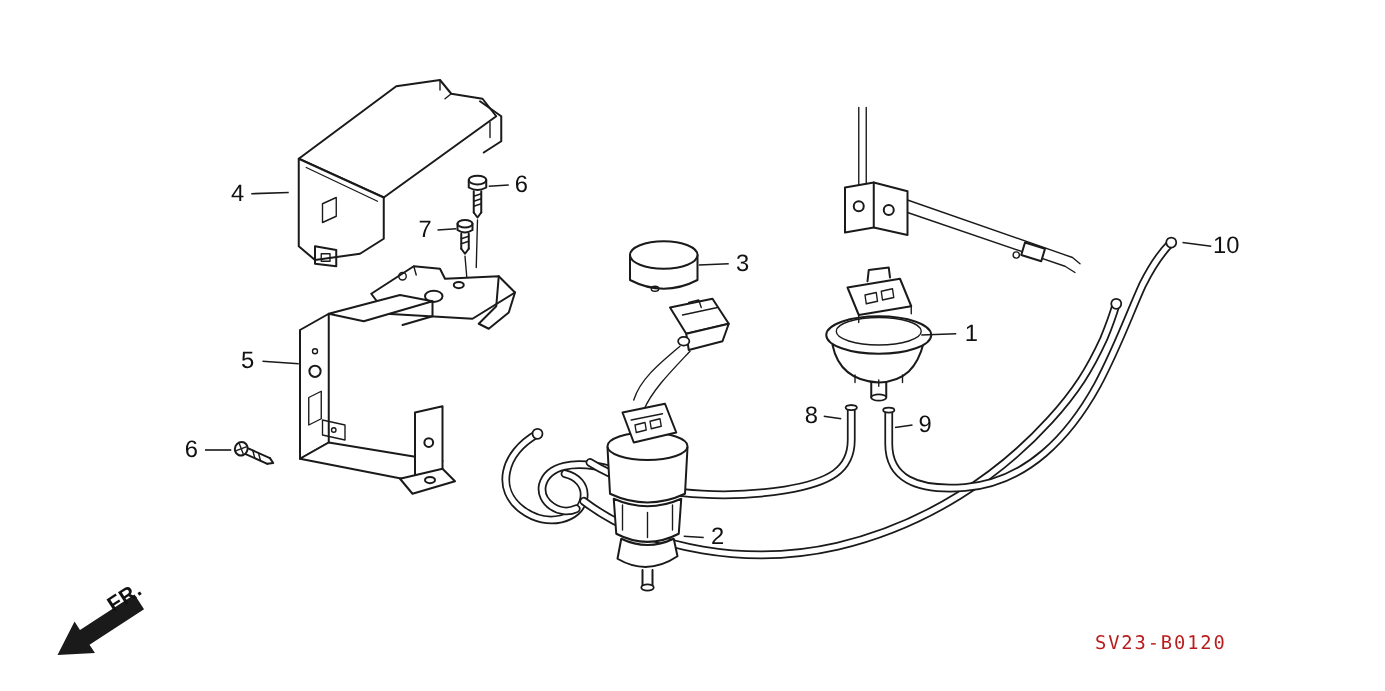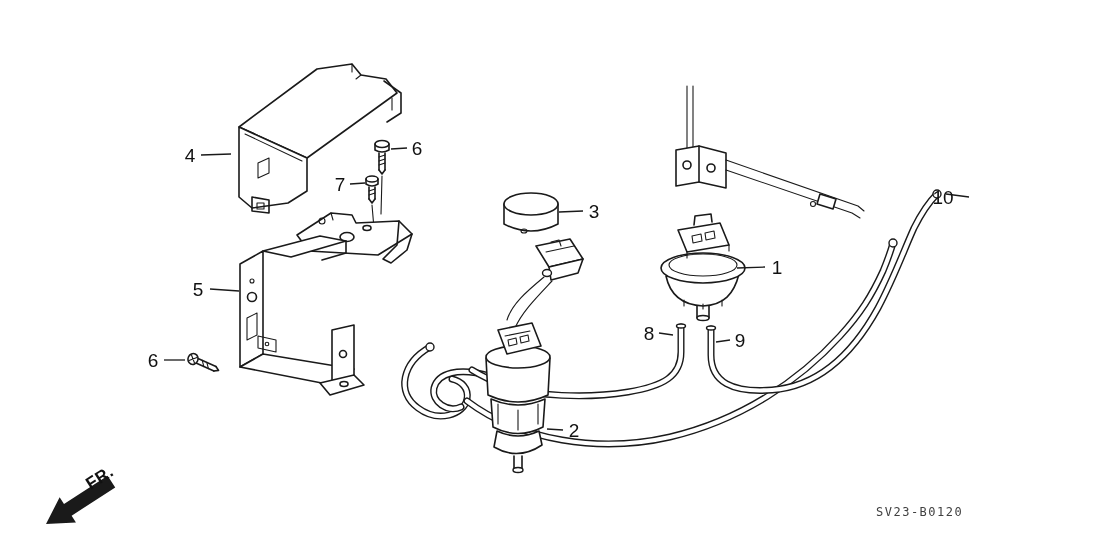--- a/index.html
+++ b/index.html
@@ -17,22 +17,22 @@
   .callout {
     position:absolute; transform:translate(-50%,-50%);
     font-size:19px; color:#111; line-height:1; user-select:none;
   }
   .fr-label {
     position:absolute; transform:translate(-50%,-50%) rotate(-33deg);
     font-weight:bold; font-size:17px; letter-spacing:.5px; color:#111;
   }
   .code {
     position:absolute; left:876px; top:505px;
-    font-family:"DejaVu Sans Mono", monospace; font-size:12px;
-    letter-spacing:1.5px; color:#404040;
+    font-family:"DejaVu Sans Mono", monospace; font-size:15px;
+    letter-spacing:1.5px; color:#b91c1c;
   }
 </style>
 </head>
 <body>
 
 <div class="stage">
 
   <svg width="1108" height="553" viewBox="0 0 1108 553">
 
     <g>
@@ -190,21 +190,21 @@
 
     <g transform="translate(46,524) rotate(-33)">
       <polygon points="0,0 26,-15 26,-7 78,-7 78,7 26,7 26,15" fill="#1a1a1a"></polygon>
     </g>
   </svg>
 
   <div class="callout" style="left:190px;  top:155px;">4</div>
   <div class="callout" style="left:417px;  top:148px;">6</div>
   <div class="callout" style="left:340px;  top:184px;">7</div>
   <div class="callout" style="left:594px;  top:211px;">3</div>
-  <div class="callout" style="left:943px;  top:197px;text-align:center;">10</div>
+  <div class="callout" style="left:981px;  top:197px;text-align:center;">10</div>
   <div class="callout" style="left:777px;  top:267px;">1</div>
   <div class="callout" style="left:198px;  top:289px;">5</div>
   <div class="callout" style="left:649px;  top:333px;">8</div>
   <div class="callout" style="left:740px;  top:340px;">9</div>
   <div class="callout" style="left:153px;  top:360px;">6</div>
   <div class="callout" style="left:574px;  top:430px;">2</div>
 
   <div class="fr-label" style="left:100px; top:478px;">FR.</div>
 
   <div class="code">SV23-B0120</div>

